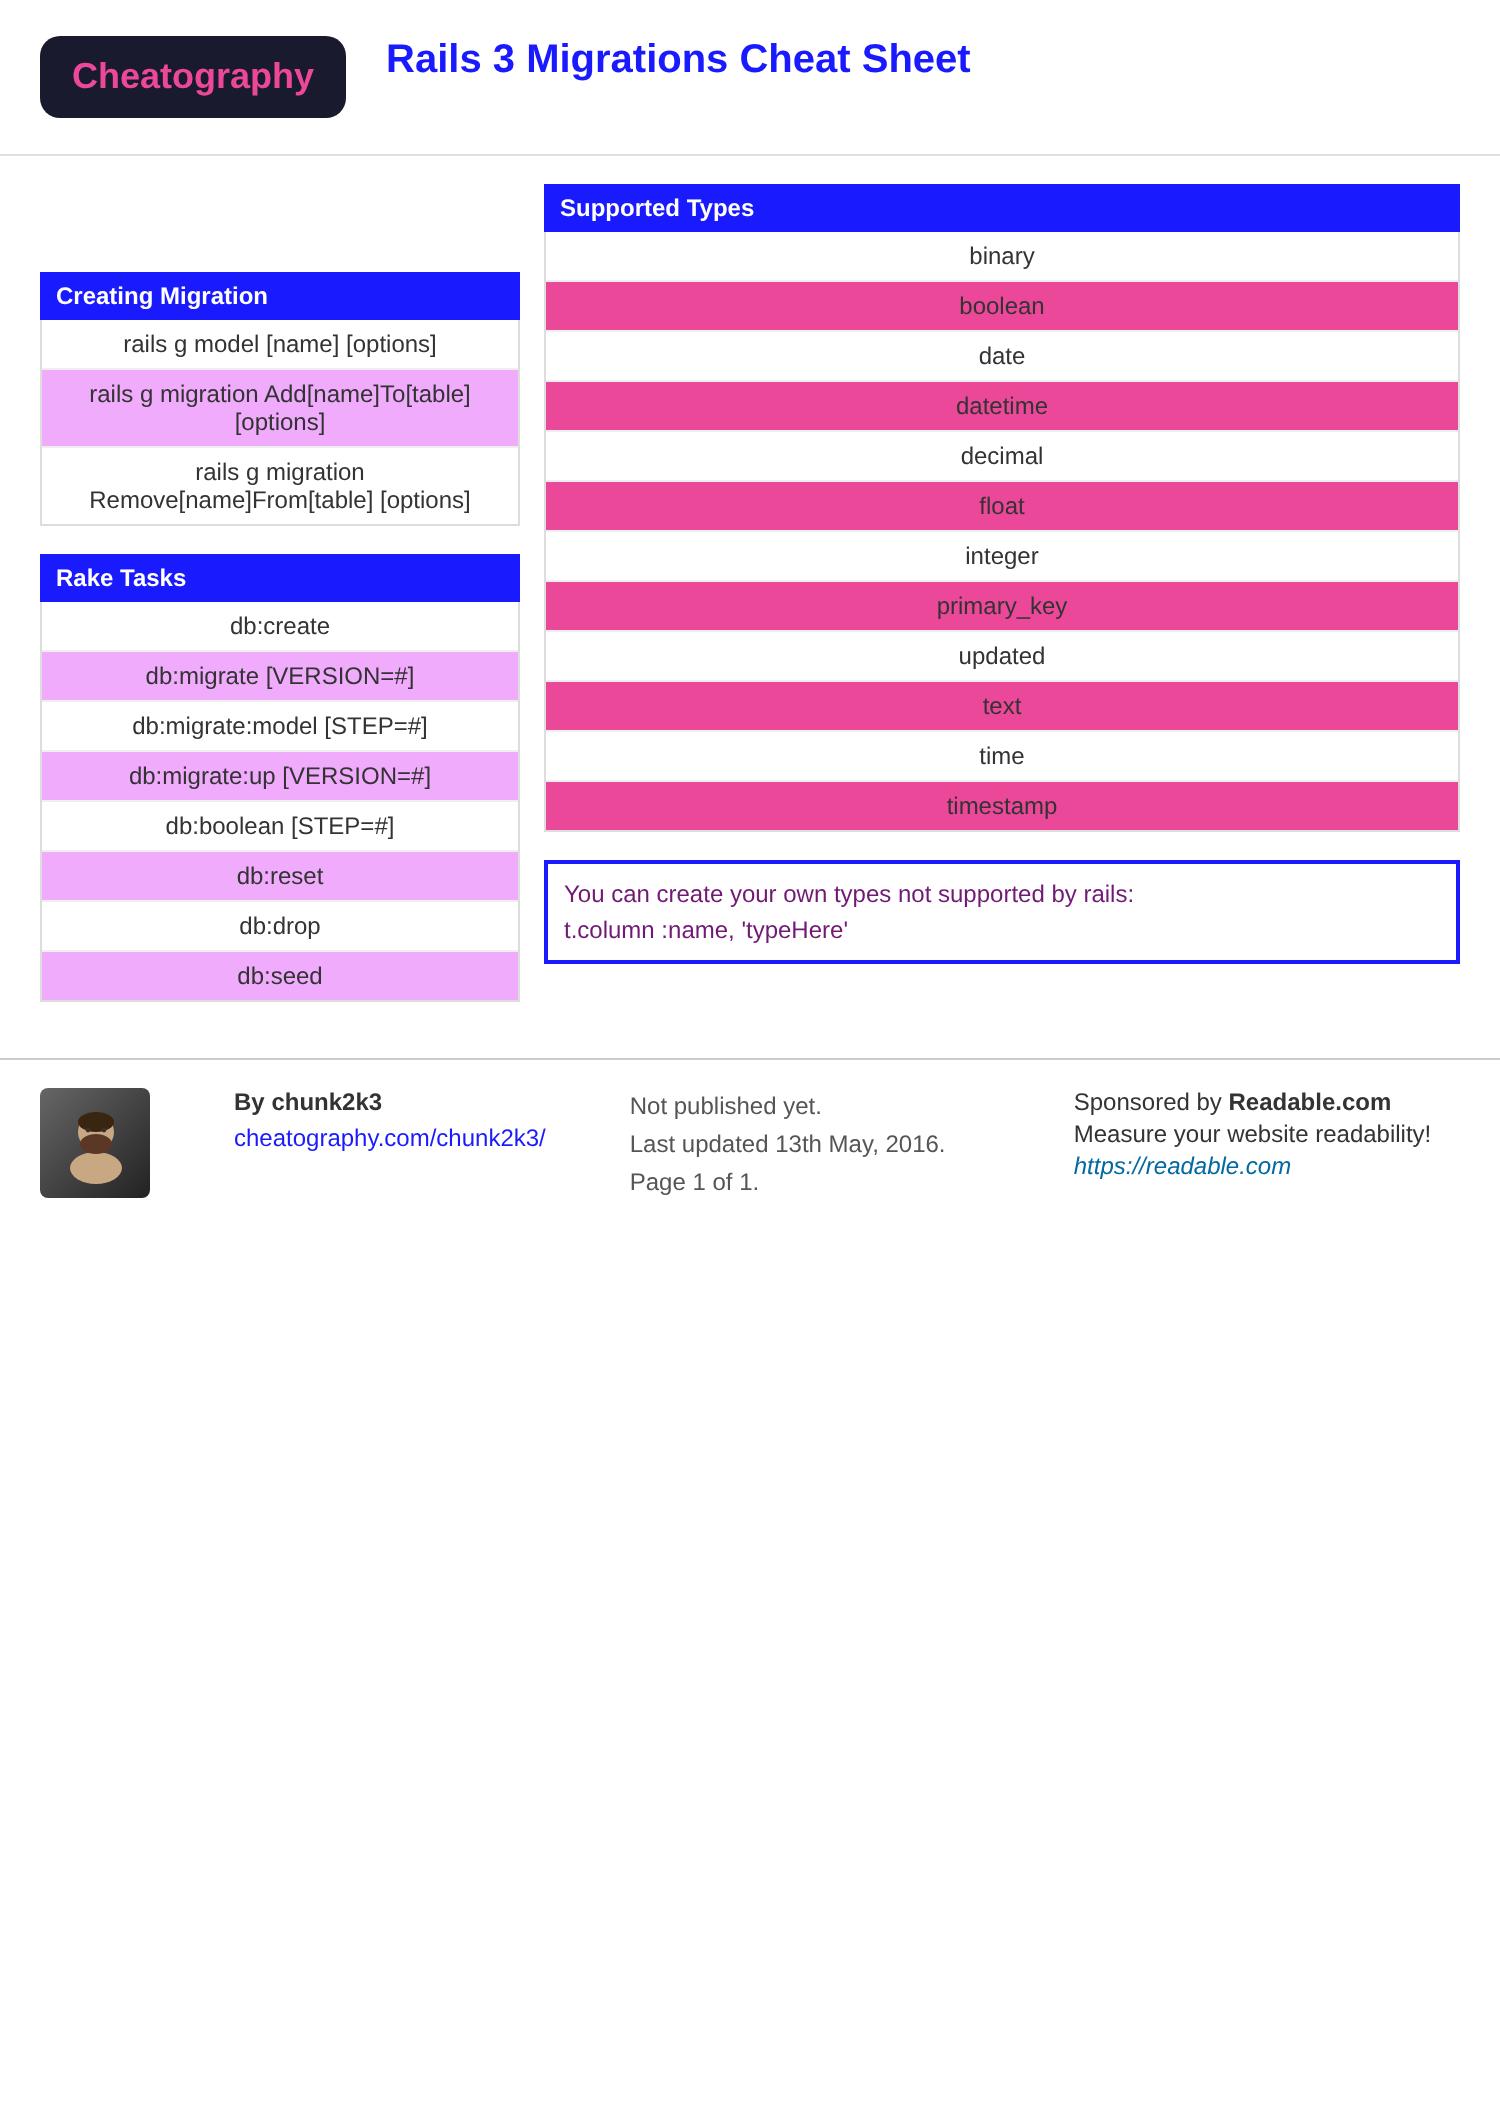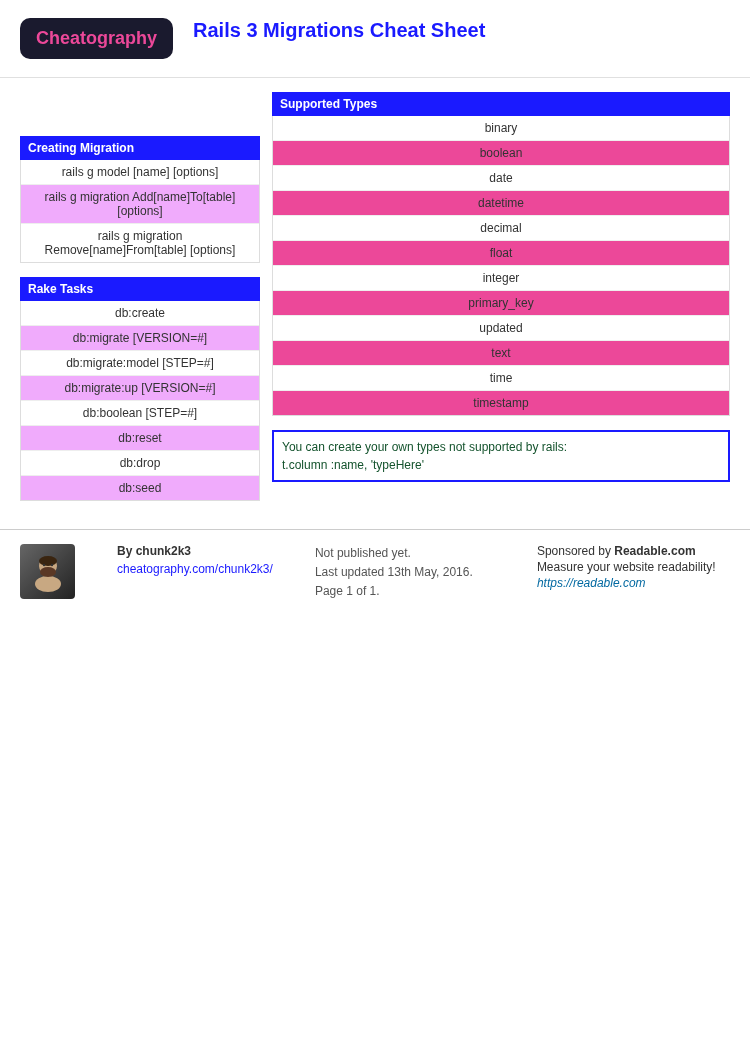--- a/index.html
+++ b/index.html
@@ -105,21 +105,21 @@
     }
     .type-item.shaded {
       background: #ec4899;
     }
 
     
     .note-box {
       border: 2px solid #1a1aff;
       padding: 6px 8px;
       font-size: 12px;
-      color: #14532d;
+      color: #701a75;
       margin-top: 0;
       line-height: 1.5;
     }
 
     
     .footer {
       border-top: 1px solid #ccc;
       padding: 14px 20px;
       display: flex;
       gap: 42px;

